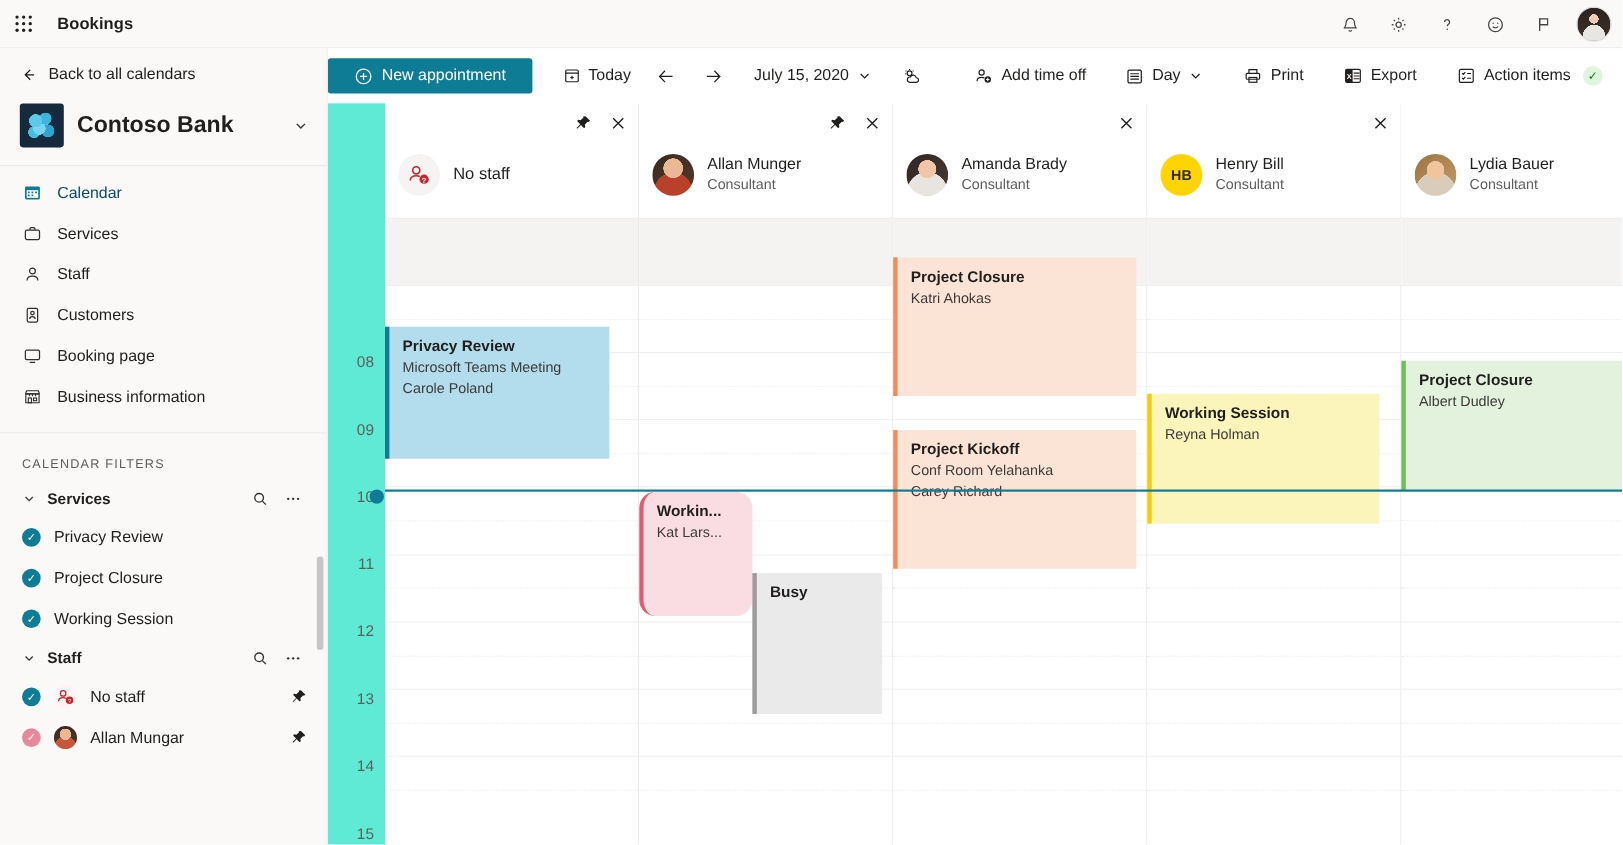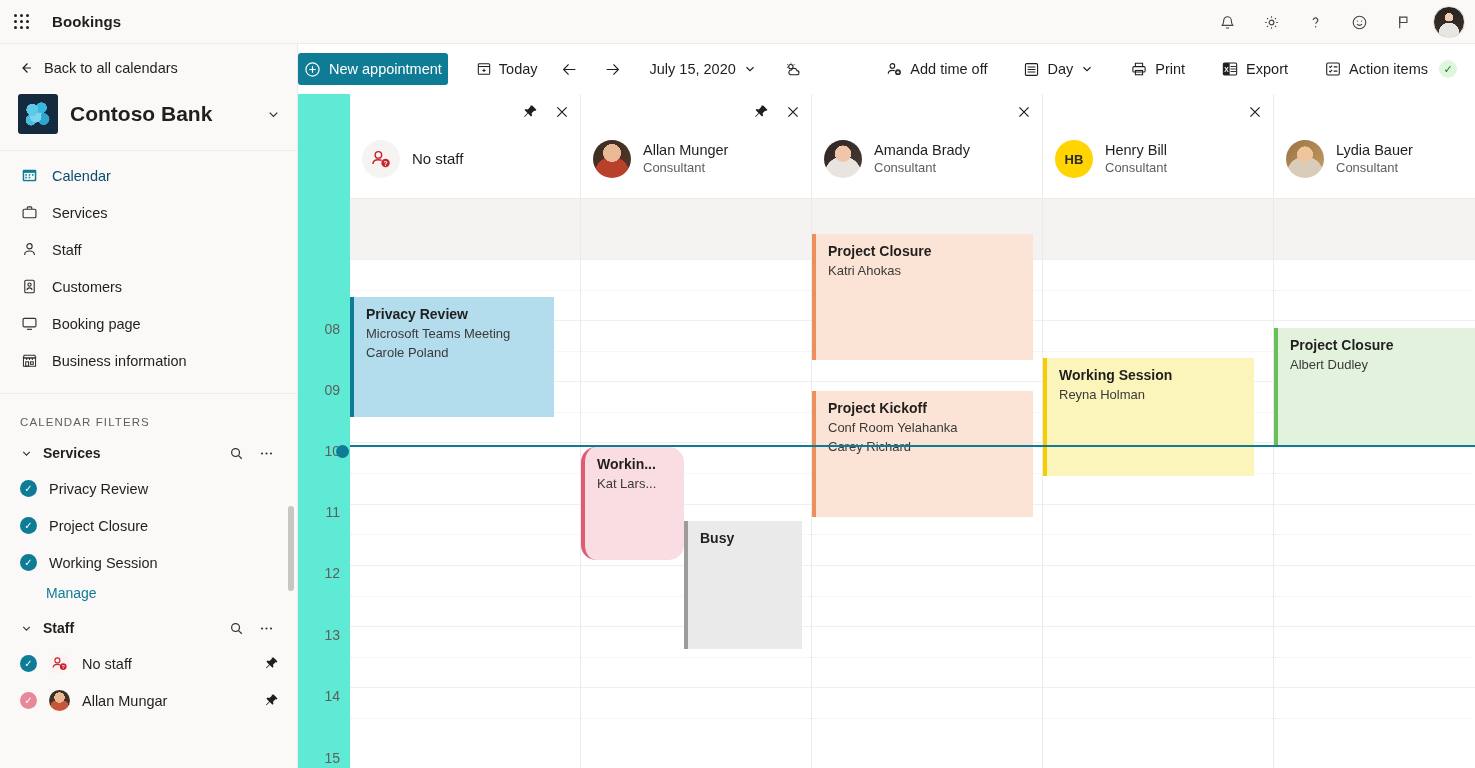--- a/index.html
+++ b/index.html
@@ -155,21 +155,21 @@
 
   .toolbar {
     height: 50px; display: flex; align-items: center;
     padding: 0 10px 0 0; gap: 0; position: relative;
     background: #fff;
   }
   .new-appt {
     background: #0f7c96; color: #fff;
     height: 32px; border-radius: 3px; border: none;
     display: flex; align-items: center; gap: 8px;
-    padding: 0 6px; font-size: 14.5px; cursor: pointer;
+    padding: 0 24px; font-size: 14.5px; cursor: pointer;
     font-family: "Liberation Sans", sans-serif;
     margin-left: 0;
   }
   .tb-btn {
     height: 32px; display: flex; align-items: center; gap: 7px;
     padding: 0 10px; font-size: 14.5px; color: #201f1e;
     background: none; border: none; cursor: pointer;
     font-family: "Liberation Sans", sans-serif;
     white-space: nowrap;
   }
@@ -446,21 +446,20 @@
       <span>Privacy Review</span>
     </div>
     <div class="filter-row">
       <span class="chk">✓</span>
       <span>Project Closure</span>
     </div>
     <div class="filter-row">
       <span class="chk">✓</span>
       <span>Working Session</span>
     </div>
-    <div class="manage-link">Manage</div>
 
     <div class="group-row">
       <span class="caret">
         <svg width="13" height="13" viewBox="0 0 16 16" fill="none" stroke="#323130" stroke-width="1.4">
             <path d="M4 6l4 4 4-4"></path>
           </svg>
       </span>
       <span class="gname">Staff</span>
       <span class="gico">
         <svg width="15" height="15" viewBox="0 0 16 16" fill="none" stroke="#323130" stroke-width="1.3">

